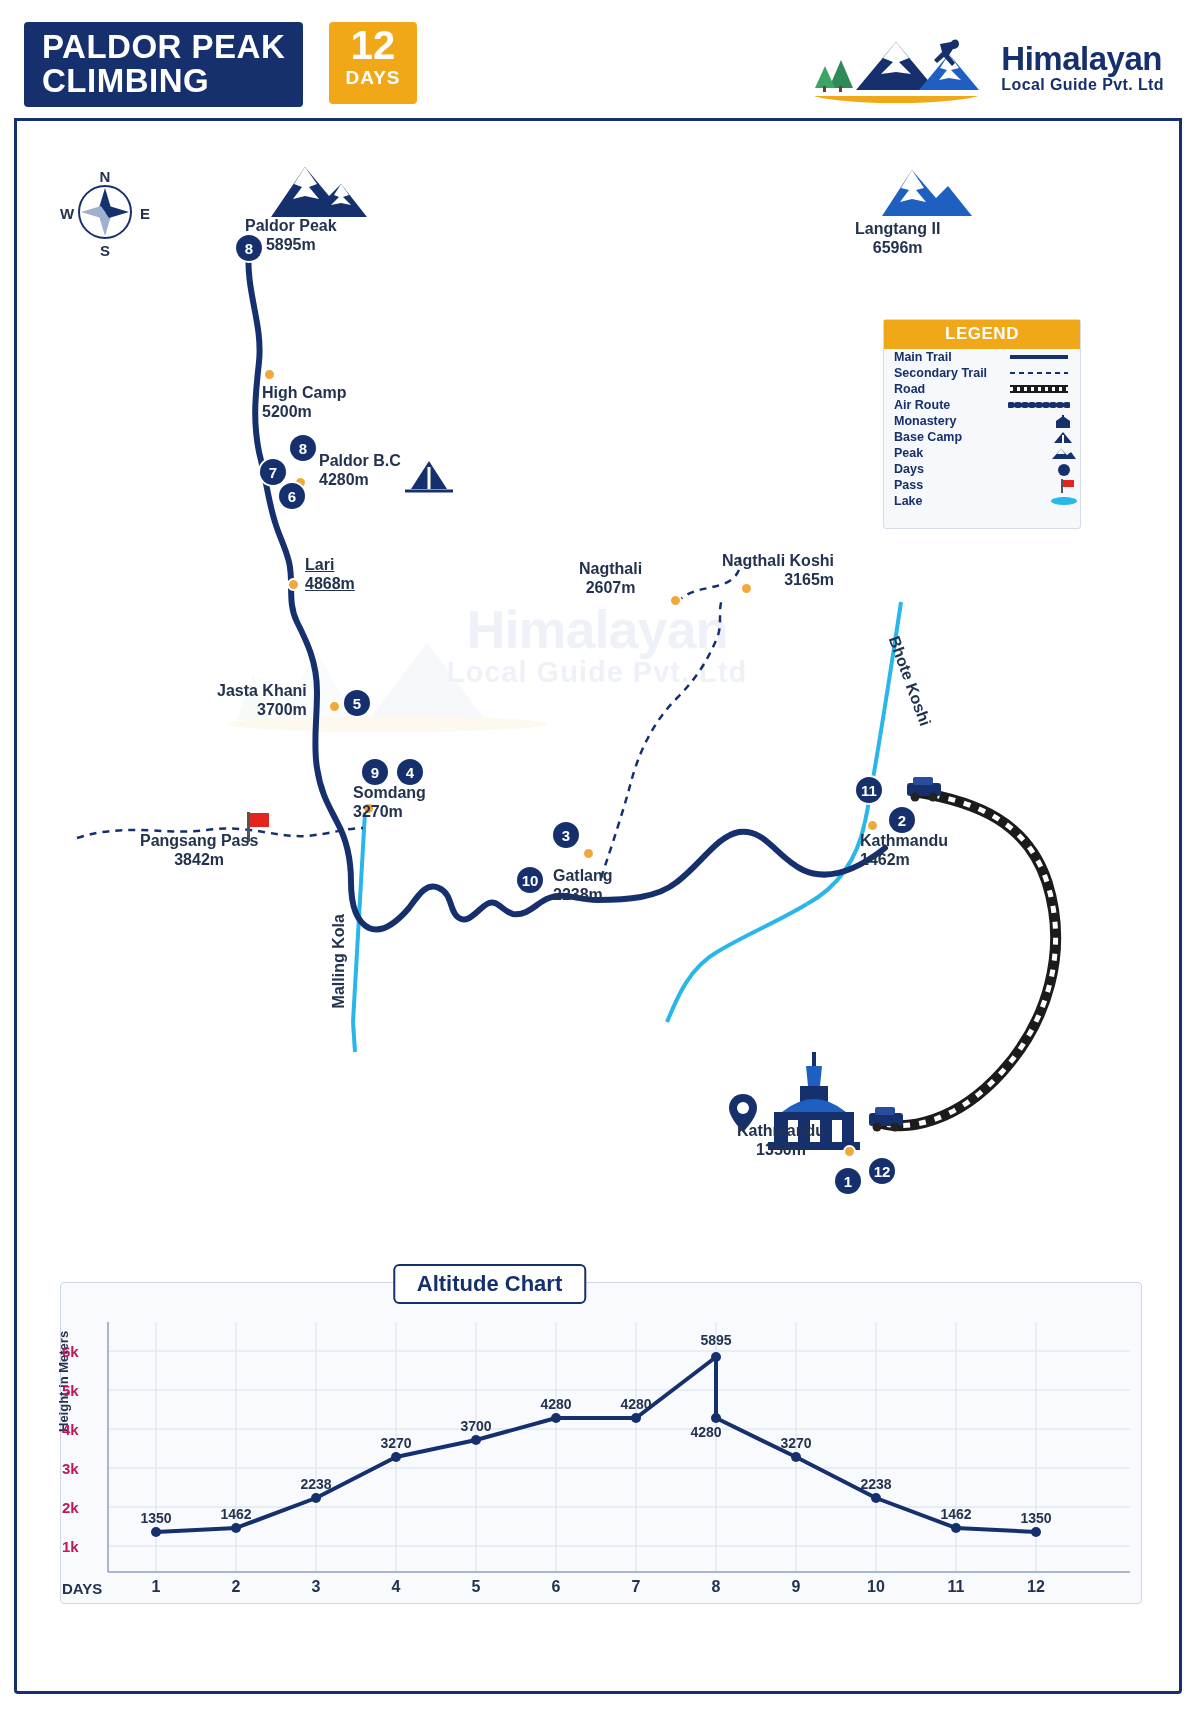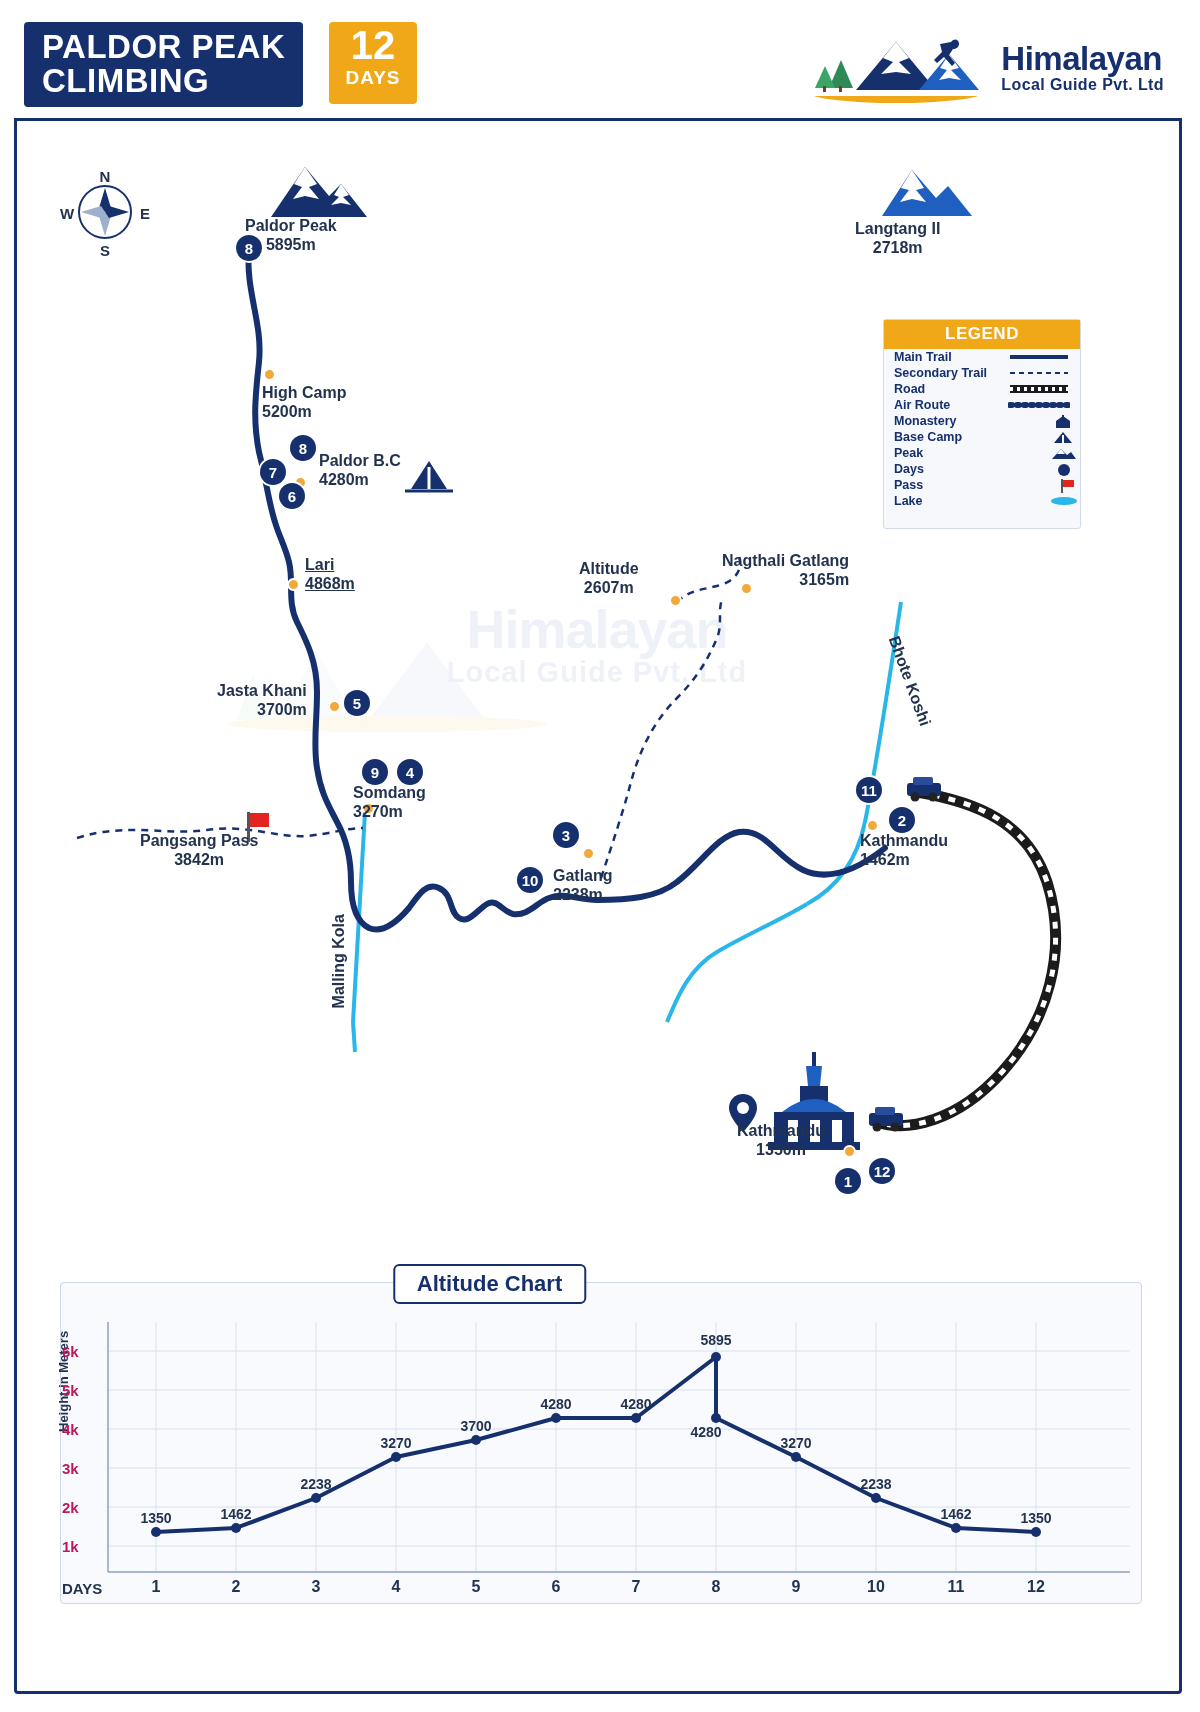--- a/index.html
+++ b/index.html
@@ -324,30 +324,30 @@
   </div>
   <div class="lbl" style="left:843px;top:710px;text-align:left;">
     <div>Kathmandu</div>
     <div>1462m</div>
   </div>
   <div class="lbl" style="left:720px;top:1000px;">
     <div>Kathmandu</div>
     <div>1350m</div>
   </div>
   <div class="lbl" style="left:562px;top:438px;">
-    <div>Altitude</div>
+    <div>Nagthali</div>
     <div>2607m</div>
   </div>
   <div class="lbl" style="left:705px;top:430px;text-align:left;">
-    <div>Nagthali Gatlang</div>
+    <div>Nagthali Koshi</div>
     <div style="text-align:right">3165m</div>
   </div>
   <div class="lbl" style="left:838px;top:98px;">
     <div>Langtang II</div>
-    <div>2718m</div>
+    <div>6596m</div>
   </div>
 
   <div class="lbl rot" style="left:845px;top:550px;transform:rotate(70deg);color:#23334f;">Bhote Koshi</div>
   <div class="lbl rot" style="left:275px;top:830px;transform:rotate(-90deg);color:#23334f;">Malling Kola</div>
 
   <div class="legend">
     <div class="legend-title">LEGEND</div>
 
     <div class="legend-row">
       <span>Main Trail</span>

